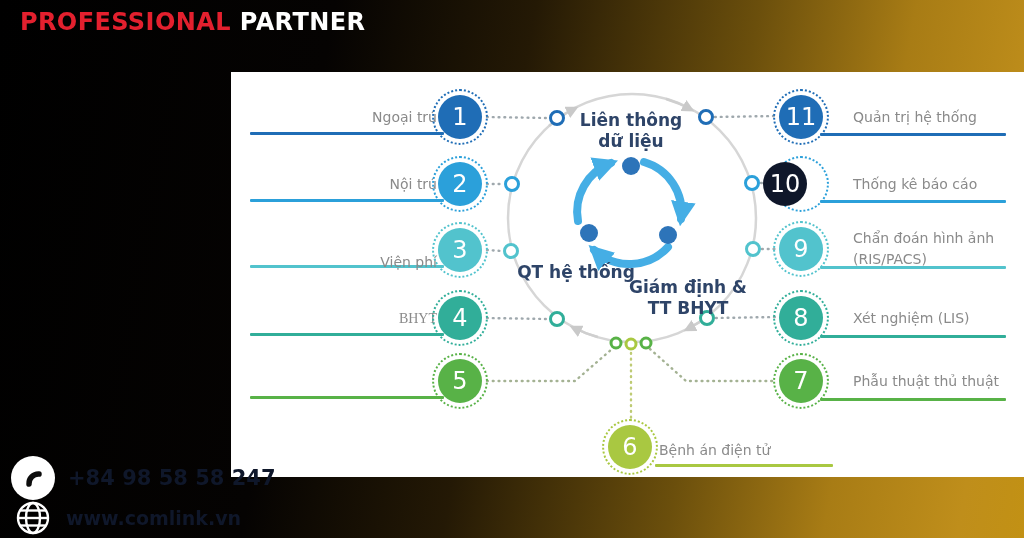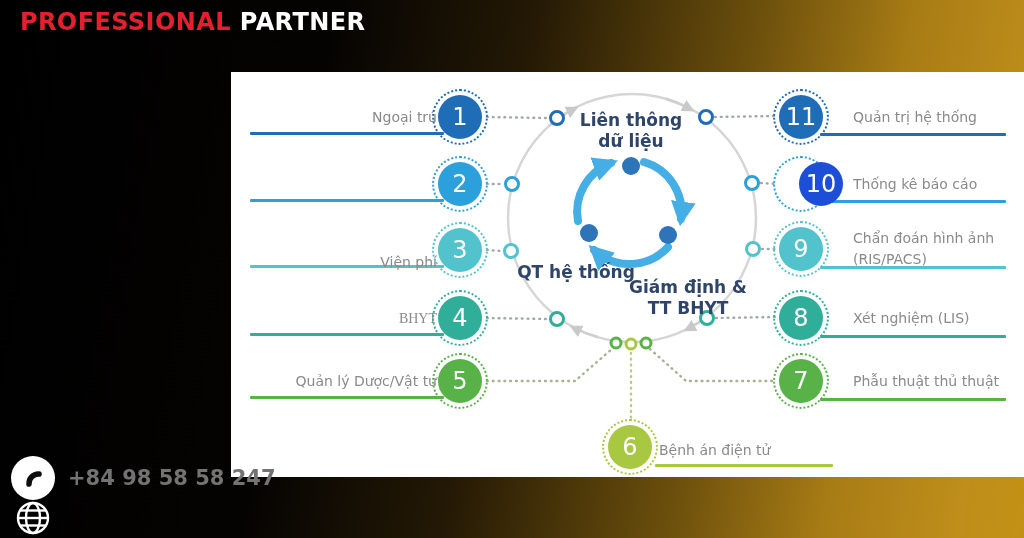--- a/index.html
+++ b/index.html
@@ -15,21 +15,21 @@
   
   .card{position:absolute;left:231px;top:72px;width:793px;height:405px;background:#fff;}
   .card svg{position:absolute;left:0;top:0;}
   
   .item-label{position:absolute;transform:translateY(-50%);font-size:14px;color:#8a8a8a;line-height:21px;}
   .item-line{position:absolute;height:3px;border-radius:1px;}
   .item-ring{position:absolute;width:52px;height:52px;border:2px dotted #999;border-radius:50%;}
   .item-circle{position:absolute;width:44px;height:44px;border-radius:50%;display:flex;align-items:center;justify-content:center;color:#fff;font-size:24px;}
   .center-label{position:absolute;font-size:17px;font-weight:700;color:#2e4468;text-align:center;white-space:pre-line;line-height:21px;transform:translateY(-50%);}
   
-  .contact-row{position:absolute;display:flex;align-items:center;color:#737373;font-weight:700;justify-content:flex-end;}
+  .contact-row{position:absolute;display:flex;align-items:center;color:#0f172a;font-weight:700;justify-content:flex-end;}
   .icon-disc{width:44px;height:44px;border-radius:50%;background:#fff;display:flex;align-items:center;justify-content:center;}
   .icon-outline{width:40px;height:40px;display:flex;align-items:center;justify-content:center;}
   .contact-text{margin-left:13px;white-space:nowrap;}
 </style>
 </head>
 <body>
 
 <div class="brand">
   <span class="red">PROFESSIONAL</span><span class="white">PARTNER</span>
 </div>
@@ -98,35 +98,35 @@
   <div class="center-label" style="left:377px;top:226px;width:160px;">Giám định &amp;
 TT BHYT</div>
   <div class="center-label" style="left:265px;top:200px;width:160px;">QT hệ thống</div>
 
   <div class="item-line" style="left: 19px; top: 60px; width: 194px; background-color: rgb(31, 109, 182);"></div>
   <div class="item-label" style="left:20px;top:45px;width:186px;text-align:right;">Ngoại trú</div>
   <div class="item-ring" style="left: 201px; top: 17px; border-color: rgb(31, 109, 182);"></div>
   <div class="item-circle" style="left: 207px; top: 23px; background-color: rgb(31, 109, 182);">1</div>
 
   <div class="item-line" style="left: 19px; top: 127px; width: 194px; background-color: rgb(43, 160, 218);"></div>
+  <div class="item-label" style="left:20px;top:112px;width:186px;text-align:right;">Nội trú</div>
   <div class="item-ring" style="left: 201px; top: 84px; border-color: rgb(43, 160, 218);"></div>
   <div class="item-circle" style="left: 207px; top: 90px; background-color: rgb(43, 160, 218);">2</div>
 
   <div class="item-line" style="left: 19px; top: 193px; width: 194px; background-color: rgb(82, 195, 205);"></div>
   <div class="item-label" style="left:20px;top:178px;width:186px;text-align:right;margin-top:12px;">Viện phí</div>
   <div class="item-ring" style="left: 201px; top: 150px; border-color: rgb(82, 195, 205);"></div>
   <div class="item-circle" style="left: 207px; top: 156px; background-color: rgb(82, 195, 205);">3</div>
 
   <div class="item-line" style="left: 19px; top: 261px; width: 194px; background-color: rgb(49, 174, 153);"></div>
   <div class="item-label" style="left:20px;top:246px;width:186px;text-align:right;font-family:Liberation Serif, serif;">BHYT</div>
   <div class="item-ring" style="left: 201px; top: 218px; border-color: rgb(49, 174, 153);"></div>
   <div class="item-circle" style="left: 207px; top: 224px; background-color: rgb(49, 174, 153);">4</div>
 
   <div class="item-line" style="left: 19px; top: 324px; width: 194px; background-color: rgb(88, 178, 71);"></div>
-  <div class="item-label" style="left:20px;top:309px;width:186px;text-align:right;">Quản lý Dược/Vật tư</div>
   <div class="item-ring" style="left: 201px; top: 281px; border-color: rgb(88, 178, 71);"></div>
   <div class="item-circle" style="left: 207px; top: 287px; background-color: rgb(88, 178, 71);">5</div>
 
   <div class="item-line" style="left: 424px; top: 392px; width: 178px; background-color: rgb(169, 200, 65);"></div>
   <div class="item-label" style="left:428px;top:378px;width:200px;">Bệnh án điện tử</div>
   <div class="item-ring" style="left: 371px; top: 347px; border-color: rgb(169, 200, 65);"></div>
   <div class="item-circle" style="left: 377px; top: 353px; background-color: rgb(169, 200, 65);">6</div>
 
   <div class="item-line" style="left: 589px; top: 326px; width: 186px; background-color: rgb(88, 178, 71);"></div>
   <div class="item-label" style="left:622px;top:309px;width:176px;">Phẫu thuật thủ thuật</div>
@@ -139,21 +139,21 @@
   <div class="item-circle" style="left: 548px; top: 224px; background-color: rgb(49, 174, 153);">8</div>
 
   <div class="item-line" style="left: 589px; top: 194px; width: 186px; background-color: rgb(82, 195, 205);"></div>
   <div class="item-label" style="left:622px;top:177px;width:176px;">Chẩn đoán hình ảnh (RIS/PACS)</div>
   <div class="item-ring" style="left: 542px; top: 149px; border-color: rgb(82, 195, 205);"></div>
   <div class="item-circle" style="left: 548px; top: 155px; background-color: rgb(82, 195, 205);">9</div>
 
   <div class="item-line" style="left: 589px; top: 128px; width: 186px; background-color: rgb(43, 160, 218);"></div>
   <div class="item-label" style="left:622px;top:112px;width:176px;">Thống kê báo cáo</div>
   <div class="item-ring" style="left: 542px; top: 84px; border-color: rgb(43, 160, 218);"></div>
-  <div class="item-circle" style="left: 568px; top: 90px; background-color: #1d4ed8;">10</div>
+  <div class="item-circle" style="left: 532px; top: 90px; background-color: #0f172a;">10</div>
 
   <div class="item-line" style="left: 589px; top: 61px; width: 186px; background-color: rgb(31, 109, 182);"></div>
   <div class="item-label" style="left:622px;top:45px;width:176px;">Quản trị hệ thống</div>
   <div class="item-ring" style="left: 542px; top: 17px; border-color: rgb(31, 109, 182);"></div>
   <div class="item-circle" style="left: 548px; top: 23px; background-color: rgb(31, 109, 182);">11</div>
 
 </div>
 
 <div class="contact-row" style="left:11px;top:456px;font-size:21px;">
   <div class="icon-disc">
@@ -169,13 +169,14 @@
     <svg width="38" height="38" viewBox="0 0 38 38">
       <g fill="none" stroke="#ffffff" stroke-width="2.4">
         <circle cx="19" cy="19" r="15"></circle>
         <ellipse cx="19" cy="19" rx="7" ry="15"></ellipse>
         <line x1="4" y1="19" x2="34" y2="19"></line>
         <line x1="6.5" y1="11.5" x2="31.5" y2="11.5"></line>
         <line x1="6.5" y1="26.5" x2="31.5" y2="26.5"></line>
       </g>
     </svg>
   </div>
+  <span class="contact-text">www.comlink.vn</span>
 </div>
 
 </body></html>

